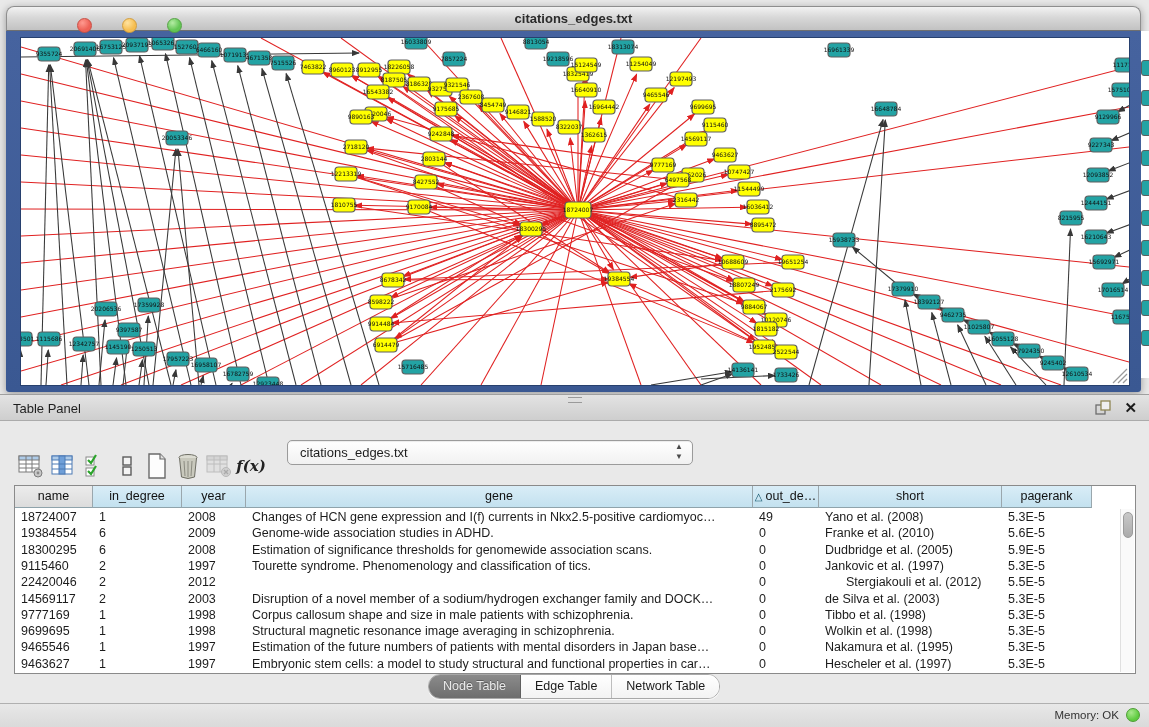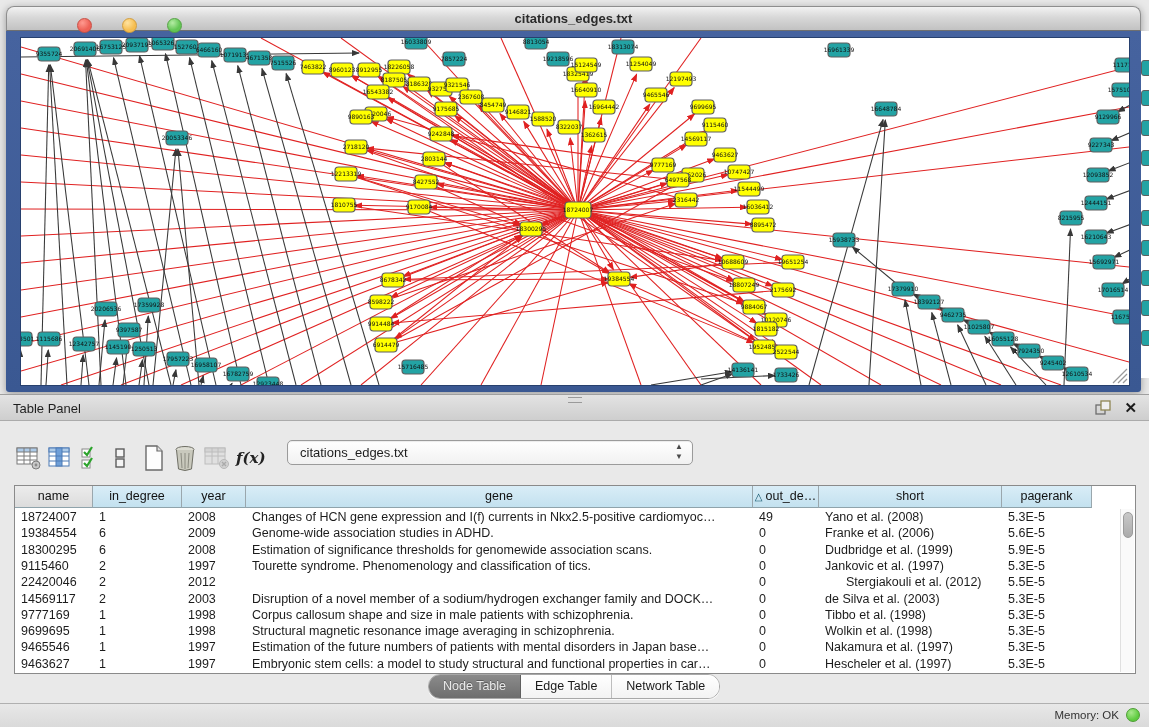--- a/index.html
+++ b/index.html
@@ -55,21 +55,21 @@
   .panel-header .ptitle{position:absolute;left:13px;top:6px;font-size:13px;color:#1f1f1f;}
   .split-handle{position:absolute;left:568px;top:2px;width:14px;height:4px;
     border-top:1px solid #9a9a9a;border-bottom:1px solid #9a9a9a;}
   .float-btn{position:absolute;right:36px;top:5px;width:18px;height:16px;cursor:default;}
   .close-btn{position:absolute;right:12px;top:4px;font-size:15px;font-weight:bold;color:#1b1b1b;line-height:18px;}
   .panel-body{
     position:absolute;left:0;top:421px;width:1149px;height:282px;background:#e9e9e9;
   }
   
   .toolbar{position:absolute;left:0;top:18px;width:100%;height:36px;}
-  .tbtn{position:absolute;top:4px;width:30px;height:30px;display:flex;align-items:center;justify-content:flex-start;}
+  .tbtn{position:absolute;top:12px;width:30px;height:30px;display:flex;align-items:center;justify-content:center;}
   .fx{font-family:"DejaVu Serif",serif;font-style:italic;font-weight:bold;font-size:15px;color:#222;}
   .combo{
     position:absolute;left:287px;top:1px;width:406px;height:25px;
     background:linear-gradient(#ffffff,#f1f1f1);
     border:1px solid #9b9b9b;border-radius:5px;box-sizing:border-box;
     font-size:13px;color:#1d1d1d;line-height:23px;padding-left:12px;
     box-shadow:inset 0 1px 1px rgba(0,0,0,.08);
   }
   .combo .arrows{
     position:absolute;right:6px;top:1px;width:14px;height:21px;
@@ -914,30 +914,30 @@
           <div class="td" style="left: 738px; width: 66px;">49</div>
           <div class="td" style="left: 804px; width: 183px;">Yano et al. (2008)</div>
           <div class="td" style="left: 987px; width: 90px;">5.3E-5</div>
         </div>
         <div class="trow" style="top: 39.3px;">
           <div class="td" style="left: 0px; width: 78px;">19384554</div>
           <div class="td" style="left: 78px; width: 89px;">6</div>
           <div class="td" style="left: 167px; width: 64px;">2009</div>
           <div class="td" style="left: 231px; width: 507px;">Genome-wide association studies in ADHD.</div>
           <div class="td" style="left: 738px; width: 66px;">0</div>
-          <div class="td" style="left: 804px; width: 183px;">Franke et al. (2006)</div>
+          <div class="td" style="left: 804px; width: 183px;">Franke et al. (2010)</div>
           <div class="td" style="left: 987px; width: 90px;">5.6E-5</div>
         </div>
         <div class="trow" style="top: 55.6px;">
           <div class="td" style="left: 0px; width: 78px;">18300295</div>
           <div class="td" style="left: 78px; width: 89px;">6</div>
           <div class="td" style="left: 167px; width: 64px;">2008</div>
           <div class="td" style="left: 231px; width: 507px;">Estimation of significance thresholds for genomewide association scans.</div>
           <div class="td" style="left: 738px; width: 66px;">0</div>
-          <div class="td" style="left: 804px; width: 183px;">Dudbridge et al. (1999)</div>
+          <div class="td" style="left: 804px; width: 183px;">Dudbridge et al. (2005)</div>
           <div class="td" style="left: 987px; width: 90px;">5.9E-5</div>
         </div>
         <div class="trow" style="top: 71.9px;">
           <div class="td" style="left: 0px; width: 78px;">9115460</div>
           <div class="td" style="left: 78px; width: 89px;">2</div>
           <div class="td" style="left: 167px; width: 64px;">1997</div>
           <div class="td" style="left: 231px; width: 507px;">Tourette syndrome. Phenomenology and classification of tics.</div>
           <div class="td" style="left: 738px; width: 66px;">0</div>
           <div class="td" style="left: 804px; width: 183px;">Jankovic et al. (1997)</div>
           <div class="td" style="left: 987px; width: 90px;">5.3E-5</div>
@@ -976,21 +976,21 @@
           <div class="td" style="left: 738px; width: 66px;">0</div>
           <div class="td" style="left: 804px; width: 183px;">Wolkin et al. (1998)</div>
           <div class="td" style="left: 987px; width: 90px;">5.3E-5</div>
         </div>
         <div class="trow" style="top: 153.4px;">
           <div class="td" style="left: 0px; width: 78px;">9465546</div>
           <div class="td" style="left: 78px; width: 89px;">1</div>
           <div class="td" style="left: 167px; width: 64px;">1997</div>
           <div class="td" style="left: 231px; width: 507px;">Estimation of the future numbers of patients with mental disorders in Japan base…</div>
           <div class="td" style="left: 738px; width: 66px;">0</div>
-          <div class="td" style="left: 804px; width: 183px;">Nakamura et al. (1997)</div>
+          <div class="td" style="left: 804px; width: 183px;">Nakamura et al. (1995)</div>
           <div class="td" style="left: 987px; width: 90px;">5.3E-5</div>
         </div>
         <div class="trow" style="top: 169.7px;">
           <div class="td" style="left: 0px; width: 78px;">9463627</div>
           <div class="td" style="left: 78px; width: 89px;">1</div>
           <div class="td" style="left: 167px; width: 64px;">1997</div>
           <div class="td" style="left: 231px; width: 507px;">Embryonic stem cells: a model to study structural and functional properties in car…</div>
           <div class="td" style="left: 738px; width: 66px;">0</div>
           <div class="td" style="left: 804px; width: 183px;">Hescheler et al. (1997)</div>
           <div class="td" style="left: 987px; width: 90px;">5.3E-5</div>

